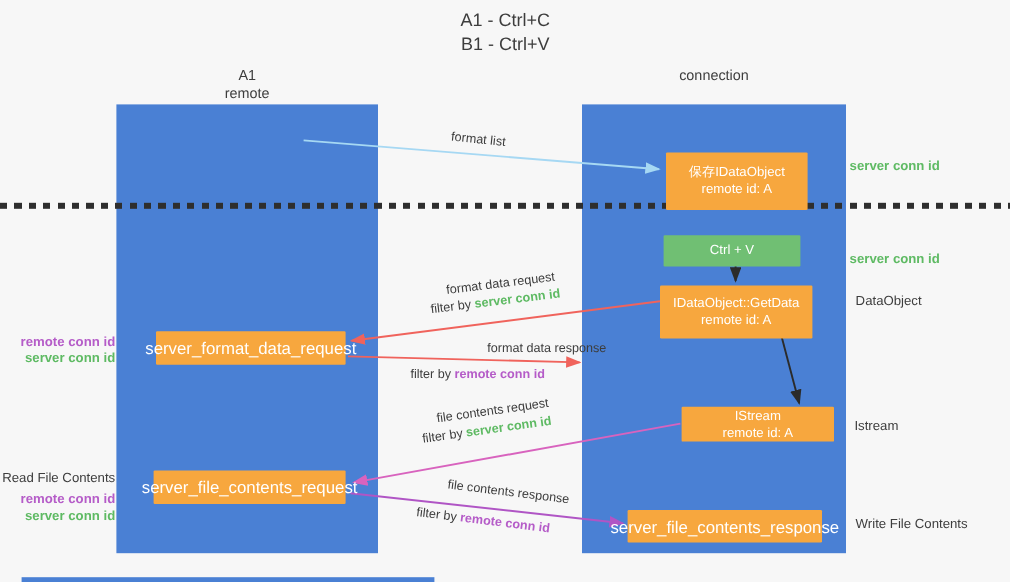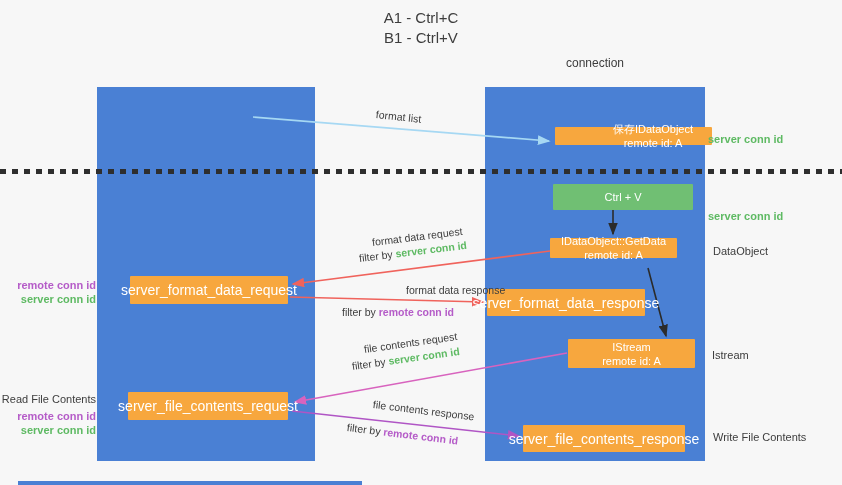--- a/index.html
+++ b/index.html
@@ -34,20 +34,24 @@
 </head>
 <body>
 
 <div class="canvas">
 
   <div class="abs title">
     <div>A1 - Ctrl+C</div>
     <div>B1 - Ctrl+V</div>
   </div>
 
+  <div class="abs lanehdr" style="left:136px;">
+    <div>A1</div>
+    <div>remote</div>
+  </div>
   <div class="abs lanehdr" style="left:525px;">
     <div>connection</div>
   </div>
 
   <div class="abs panel panel-left"></div>
   <div class="abs panel panel-right"></div>
 
   <div class="abs dotted"></div>
 
   <div class="abs strip"></div>
@@ -73,41 +77,38 @@
     <line class="ln-lb" x1="253" y1="117" x2="549" y2="141" marker-end="url(#m-lb)"></line>
     <line class="ln-bk" x1="613" y1="207" x2="613" y2="234" marker-end="url(#m-bk)"></line>
     <line class="ln-rd" x1="550" y1="251" x2="293" y2="284" marker-end="url(#m-rd)"></line>
     <line class="ln-rd" x1="290" y1="297" x2="483" y2="302" marker-end="url(#m-rd)"></line>
     <line class="ln-bk" x1="648" y1="268" x2="666" y2="336" marker-end="url(#m-bk)"></line>
     <line class="ln-mg" x1="567" y1="353" x2="295" y2="402" marker-end="url(#m-mg)"></line>
     <line class="ln-pp" x1="292" y1="411" x2="519" y2="436" marker-end="url(#m-pp)"></line>
   </svg>
 
 
-  <div class="abs box orange" style="left:555px;top:127px;width:118px;height:18px;padding-left:39px;">
+  <div class="abs box orange" style="left:555px;top:127px;width:118px;height:48px;">
     <span>保存IDataObject</span>
     <span>remote id: A</span>
   </div>
 
-  <div class="abs box green" style="left:553px;top:184px;width:140px;height:26px;">
+  <div class="abs box green" style="left:553px;top:196px;width:114px;height:26px;">
     <span>Ctrl + V</span>
   </div>
 
-  <div class="abs box orange" style="left:550px;top:238px;width:127px;height:20px;">
+  <div class="abs box orange" style="left:550px;top:238px;width:127px;height:44px;">
     <span>IDataObject::GetData</span>
     <span>remote id: A</span>
   </div>
 
   <div class="abs box orange small" style="left:130px;top:276px;width:158px;height:28px;">
     <span>server_format_data_request</span>
   </div>
 
-  <div class="abs box orange small" style="left:487px;top:289px;width:158px;height:27px;">
-    <span>server_format_data_response</span>
-  </div>
 
   <div class="abs box orange" style="left:568px;top:339px;width:127px;height:29px;">
     <span>IStream</span>
     <span>remote id: A</span>
   </div>
 
   <div class="abs box orange small" style="left:523px;top:425px;width:162px;height:27px;">
     <span>server_file_contents_response</span>
   </div>
 

